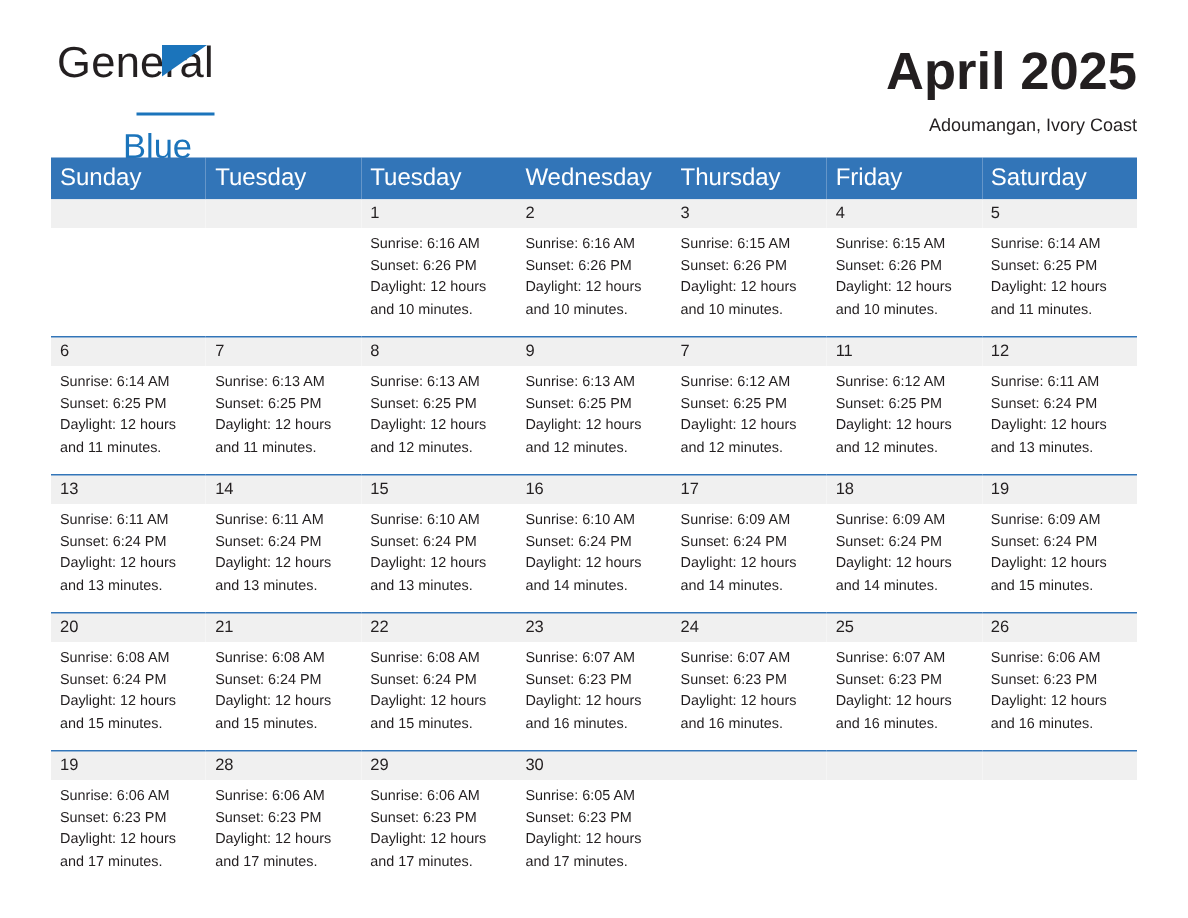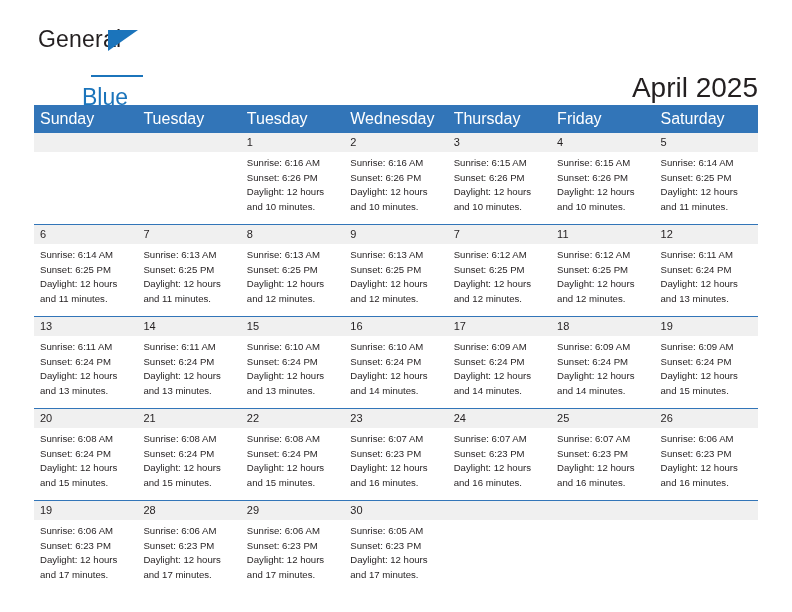--- a/index.html
+++ b/index.html
@@ -35,21 +35,21 @@
     position: absolute;
     left: 0;
     top: 0;
     width: 190px;
     height: 56px;
   }
   .logo-general {
     position: absolute;
     left: 4px;
     top: 0px;
-    font-size: 23px;
+    font-size: 29px;
     letter-spacing: 0.2px;
     color: #231f20;
     font-family: "Liberation Sans", sans-serif;
     line-height: 1;
   }
   .logo-tri {
     position: absolute;
     left: 74px;
     top: 2px;
     width: 0;
@@ -75,26 +75,25 @@
     background: #1b74bb;
   }
 
   .title-block {
     position: absolute;
     right: 0;
     top: 0;
     text-align: right;
   }
   .cal-title {
-    font-size: 28px;
-    font-weight: normal;
+    font-size: 35px;
+    font-weight: bold;
     color: #231f20;
     line-height: 1.15;
     white-space: nowrap;
-    margin-top: 44px;
   }
   .cal-subtitle {
     margin-top: 8px;
     font-size: 12px;
     color: #231f20;
     line-height: 1.2;
     white-space: nowrap;
   }
 
   

